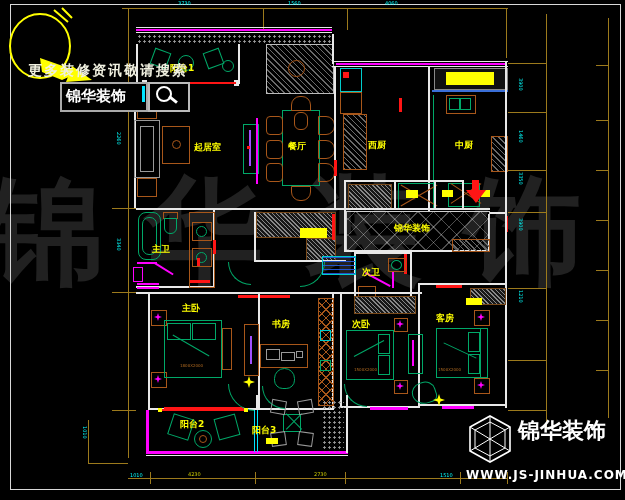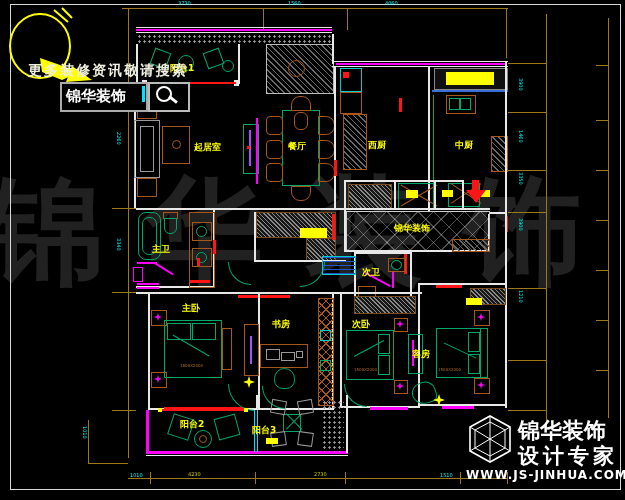--- a/index.html
+++ b/index.html
@@ -302,21 +302,21 @@
   <div class="a star4 plan" style="left:477px;top:313px;width:8px;height:8px;background:#ff00ff;"></div>
   <div class="a ob plan" style="left:474px;top:378px;width:14px;height:14px;"></div>
   <div class="a star4 plan" style="left:477px;top:381px;width:8px;height:8px;background:#ff00ff;"></div>
   <div class="a gb plan" style="left:436px;top:328px;width:50px;height:48px;"></div>
   <div class="a gb plan" style="left:480px;top:328px;width:6px;height:48px;"></div>
   <div class="a gb plan" style="left:468px;top:332px;width:10px;height:18px;"></div>
   <div class="a gb plan" style="left:468px;top:354px;width:10px;height:18px;"></div>
   <div class="a plan" style="left:442px;top:350px;width:36px;height:1px;background:#00a868;transform:rotate(25deg);"></div>
   <div class="a gb plan" style="left:412px;top:382px;width:22px;height:20px;border-radius:50% 50% 30% 60%;transform:rotate(-18deg);"></div>
   <div class="a star4 plan" style="left:433px;top:394px;width:12px;height:12px;background:#ffff00;"></div>
-  <span class="a lab" style="left:412px;top:314px;margin-top:36px;">客房</span>
+  <span class="a lab" style="left:436px;top:314px;">客房</span>
   <span class="a ot" style="left:438px;top:368px;">1500X2000</span>
 
   <div class="a mag plan" style="left:146px;top:410px;width:3px;height:44px;"></div>
   <div class="a mag plan" style="left:146px;top:451px;width:202px;height:3px;"></div>
   <div class="a wall plan" style="left:146px;top:455px;width:202px;height:1px;"></div>
   <div class="a red plan" style="left:162px;top:409px;width:84px;height:2px;"></div>
   <div class="a yf plan" style="left:158px;top:408px;width:4px;height:4px;"></div>
   <div class="a yf plan" style="left:244px;top:408px;width:4px;height:4px;"></div>
   <div class="a gb plan" style="left:170px;top:416px;width:20px;height:20px;transform:rotate(18deg);"></div>
   <div class="a gb plan" style="left:216px;top:416px;width:20px;height:20px;transform:rotate(-15deg);"></div>
@@ -352,16 +352,15 @@
   <div class="a brand" style="left:156px;top:86px;width:12px;height:12px;border:2px solid #fff;border-radius:50%;"></div>
   <div class="a brand" style="left:168px;top:98px;width:10px;height:3px;background:#fff;transform:rotate(38deg);"></div>
   <div class="a cyanb brand" style="left:142px;top:86px;width:3px;height:16px;"></div>
 
   <svg class="a brand" style="left:468px;top:414px;" width="44" height="50" viewBox="0 0 44 50">
     <polygon points="22,2 42,13 42,37 22,48 2,37 2,13" fill="none" stroke="#fff" stroke-width="1.6"></polygon>
     <polygon points="22,8 37,16 37,34 22,42 7,34 7,16" fill="none" stroke="#fff" stroke-width="1"></polygon>
     <path d="M22 2 L22 48 M2 13 L42 37 M42 13 L2 37" stroke="#fff" stroke-width="1"></path>
   </svg>
   <div class="a brand" style="left:518px;top:416px;color:#fff;font-weight:bold;font-size:22px;white-space:nowrap;">锦华装饰</div>
-  <div class="a brand" style="left:518px;top:442px;color:#fff;font-weight:bold;font-size:21px;letter-spacing:4px;white-space:nowrap;">设计专家</div>
   <div class="a brand" style="left:466px;top:468px;color:#fff;font-weight:bold;font-size:12px;letter-spacing:1px;white-space:nowrap;">WWW.JS-JINHUA.COM</div>
 
 </div>
 
 </body></html>

